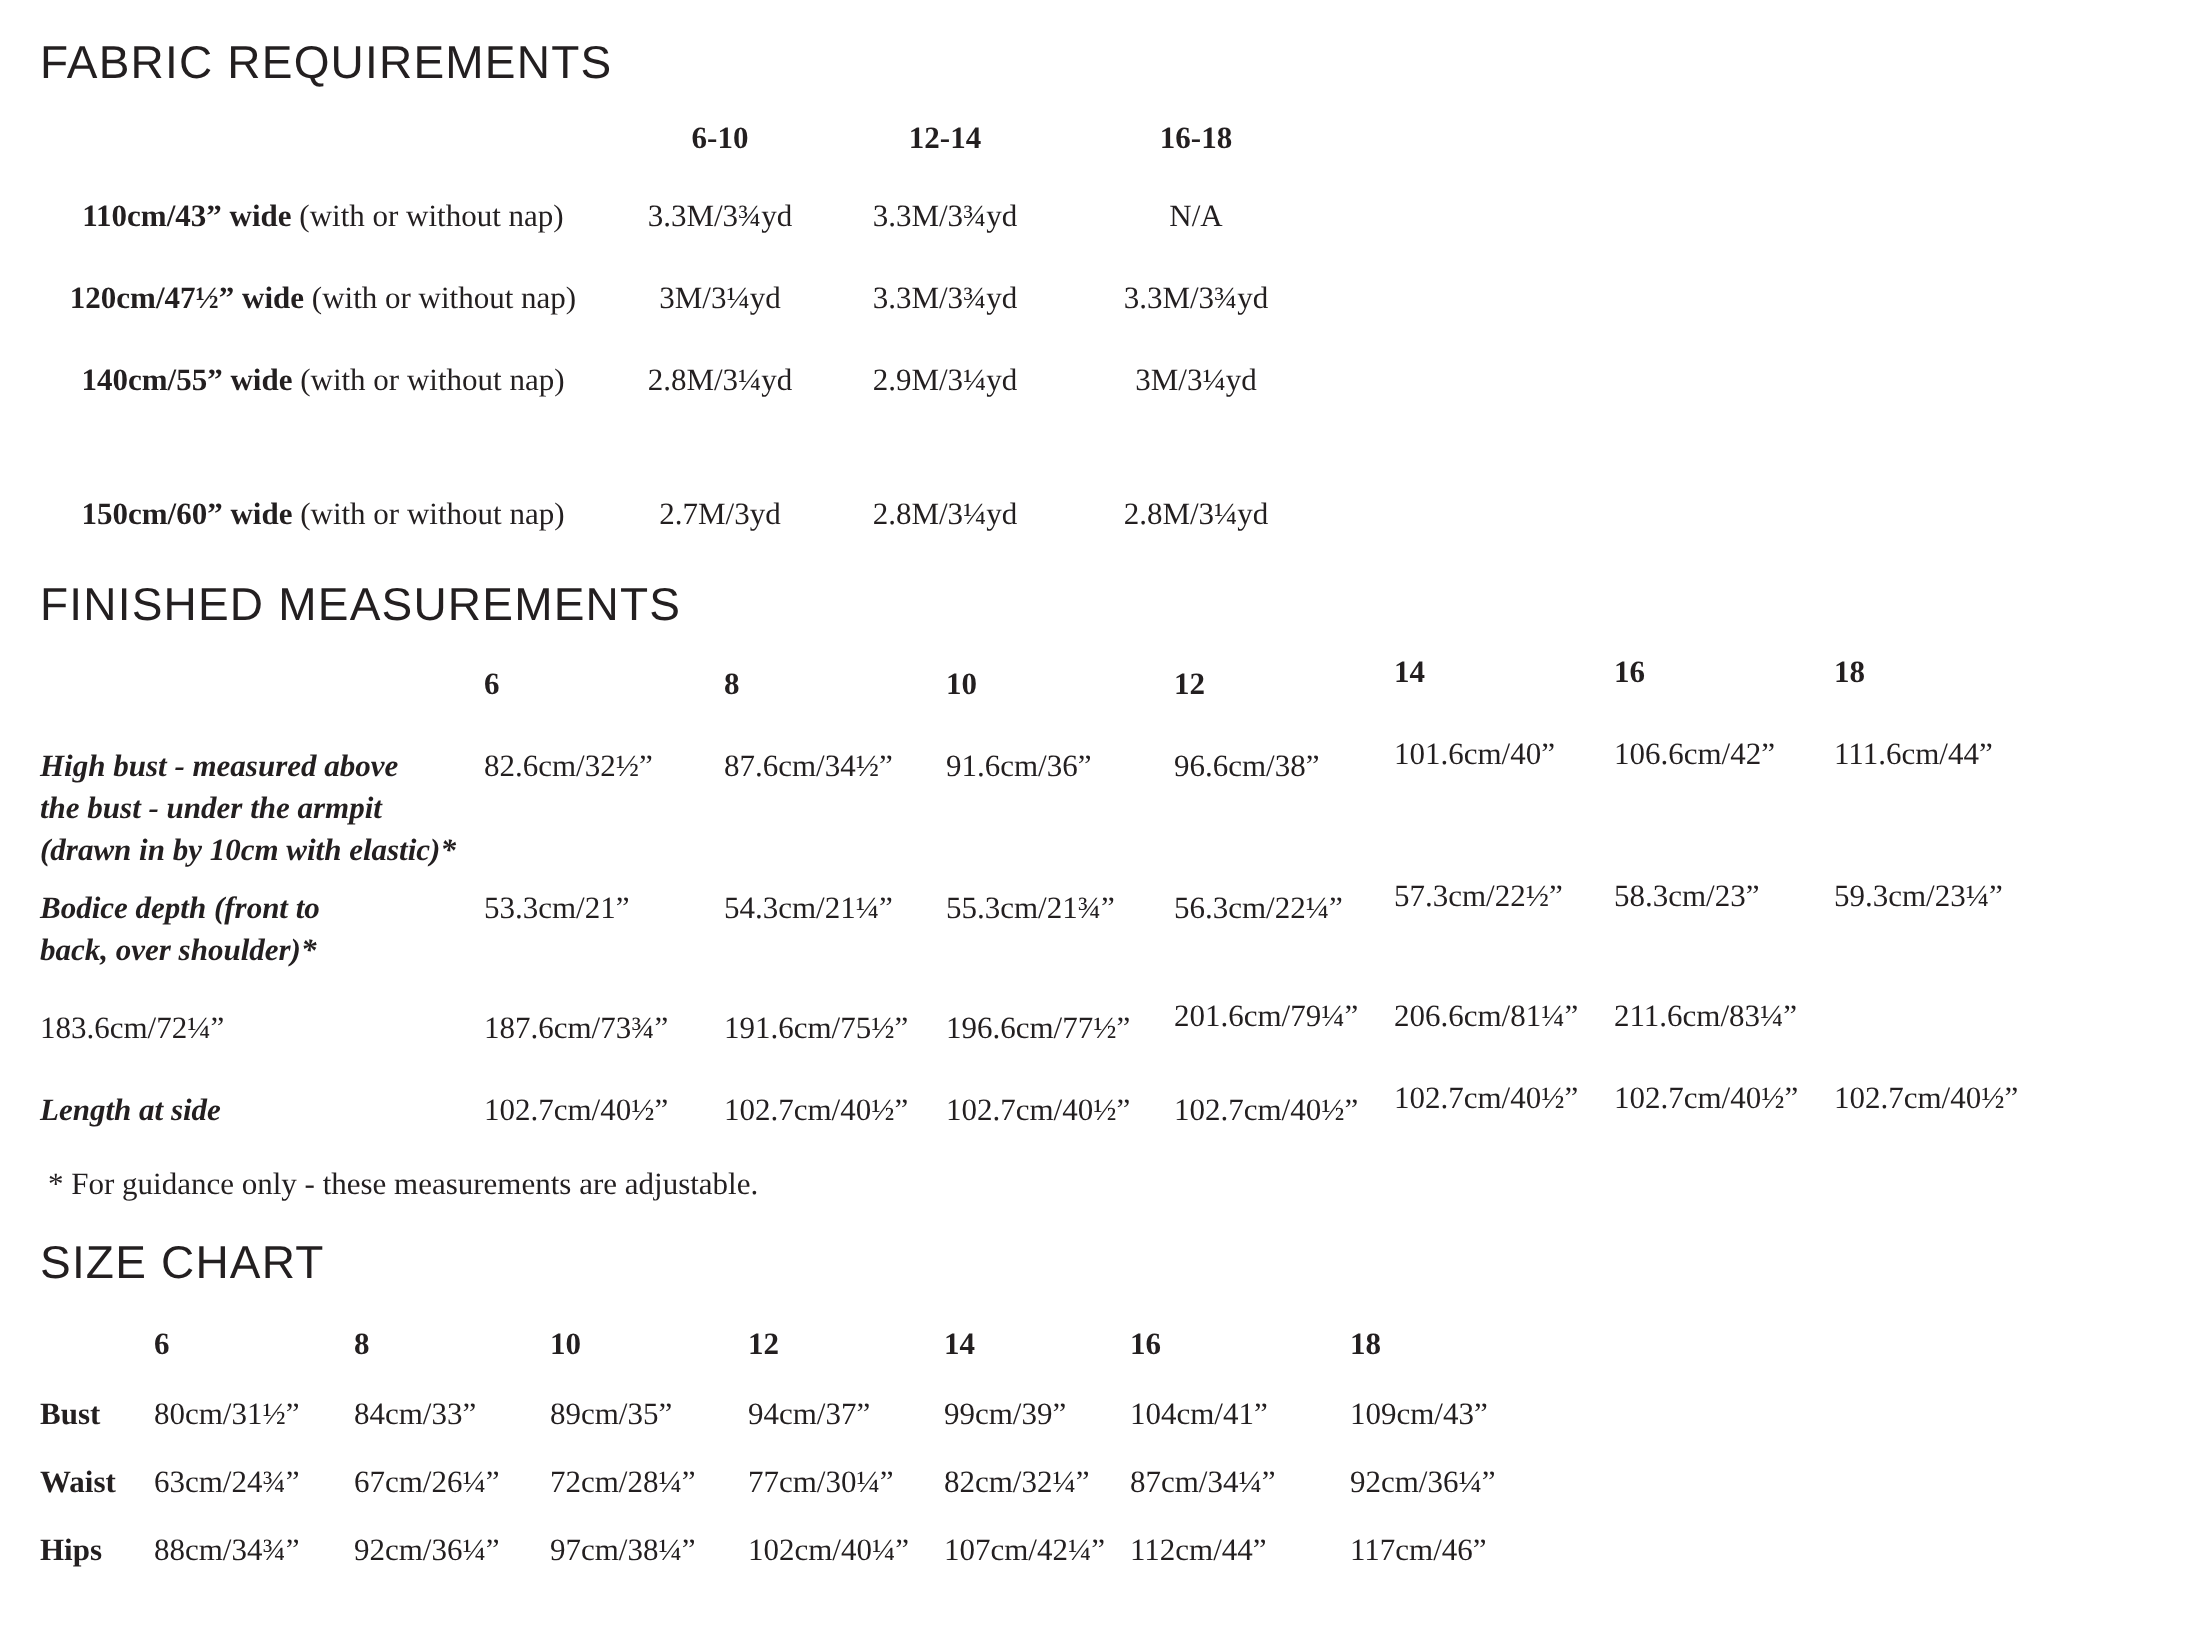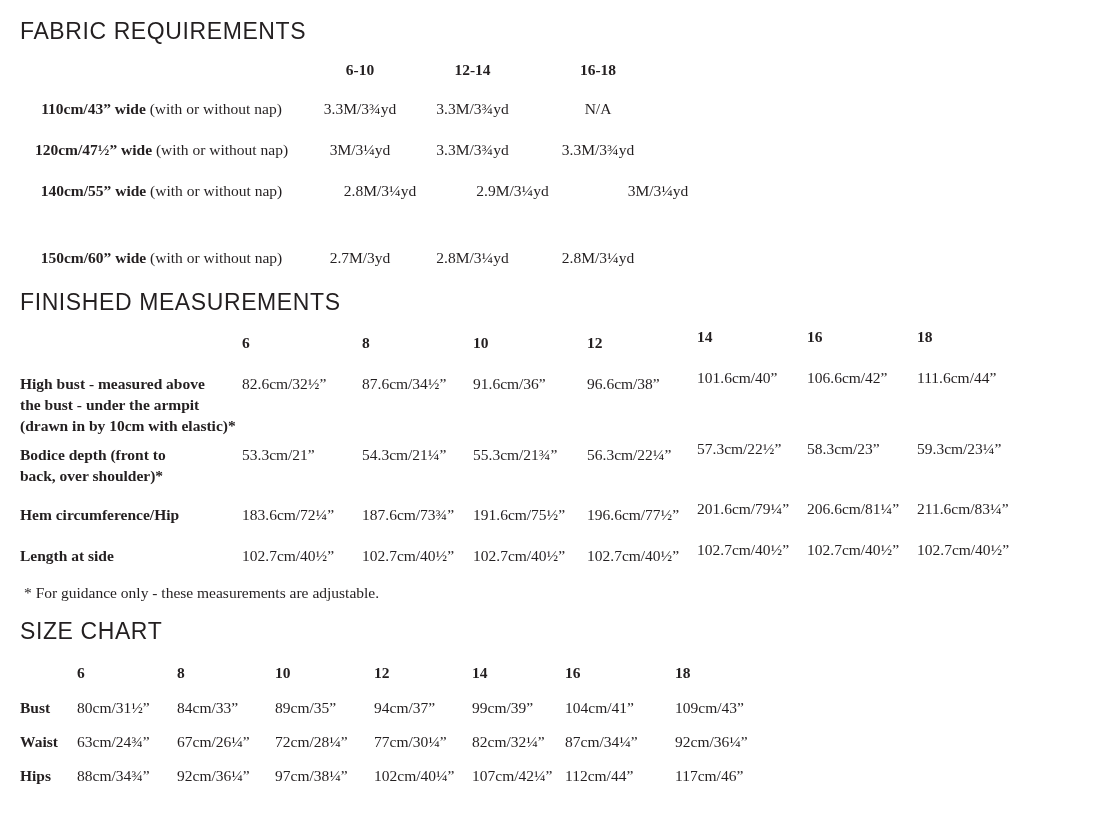--- a/index.html
+++ b/index.html
@@ -19,21 +19,21 @@
   #fabric-table   { margin-top: 16px; }
   #finished-table { margin-top: 18px; }
   #size-table     { margin-top: 19px; }
   .row { display: grid; align-items: start; }
   #fabric-table .row   { grid-template-columns: 283px 114px 111px 140px; text-align: center; }
   #finished-table .row { grid-template-columns: 222px 120px 111px 114px 110px 110px 110px 103px; }
   #size-table .row     { grid-template-columns: 57px 100px 98px 99px 98px 93px 110px 110px; }
   .cell { font-size: 15.5px; line-height: 21px; white-space: nowrap; }
   .head { font-weight: 700; }
   .lbl-bold { font-weight: 700; }
-  .lbl-semi { font-weight: 600; }
+  .lbl-semi { font-weight: 600; font-style: italic; }
   .multi { white-space: pre; }
   .raise { position: relative; top: -6px; }
   .footnote { font-size: 15.5px; line-height: 21px; margin: 0 0 0 4px; }
 </style>
 </head>
 <body>
 
 <main>
 
   <section class="sec" id="sec-fabric">
@@ -50,21 +50,21 @@
           <div class="cell">3.3M/3¾yd</div>
           <div class="cell">3.3M/3¾yd</div>
           <div class="cell">N/A</div>
         </div>
         <div class="row" style="height: 41px;">
           <div class="cell"><span class="lbl-bold">120cm/47½” wide</span><span> (with or without nap)</span></div>
           <div class="cell">3M/3¼yd</div>
           <div class="cell">3.3M/3¾yd</div>
           <div class="cell">3.3M/3¾yd</div>
         </div>
-        <div class="row" style="height: 41px; gap: 20px;">
+        <div class="row" style="height: 41px;">
           <div class="cell"><span class="lbl-bold">140cm/55” wide</span><span> (with or without nap)</span></div>
           <div class="cell">2.8M/3¼yd</div>
           <div class="cell">2.9M/3¼yd</div>
           <div class="cell">3M/3¼yd</div>
         </div>
         <div class="row" style="height: 41px; margin-top: 26px;">
           <div class="cell"><span class="lbl-bold">150cm/60” wide</span><span> (with or without nap)</span></div>
           <div class="cell">2.7M/3yd</div>
           <div class="cell">2.8M/3¼yd</div>
           <div class="cell">2.8M/3¼yd</div>
@@ -102,21 +102,20 @@
 back, over shoulder)*</div>
           <div class="cell">53.3cm/21”</div>
           <div class="cell">54.3cm/21¼”</div>
           <div class="cell">55.3cm/21¾”</div>
           <div class="cell">56.3cm/22¼”</div>
           <div class="cell raise">57.3cm/22½”</div>
           <div class="cell raise">58.3cm/23”</div>
           <div class="cell raise">59.3cm/23¼”</div>
         </div>
         <div class="row" style="height: 41px;">
-          <div class="cell multi lbl-semi">Hem circumference/Hip</div>
           <div class="cell">183.6cm/72¼”</div>
           <div class="cell">187.6cm/73¾”</div>
           <div class="cell">191.6cm/75½”</div>
           <div class="cell">196.6cm/77½”</div>
           <div class="cell raise">201.6cm/79¼”</div>
           <div class="cell raise">206.6cm/81¼”</div>
           <div class="cell raise">211.6cm/83¼”</div>
         </div>
         <div class="row" style="height: 37px;">
           <div class="cell multi lbl-semi">Length at side</div>

